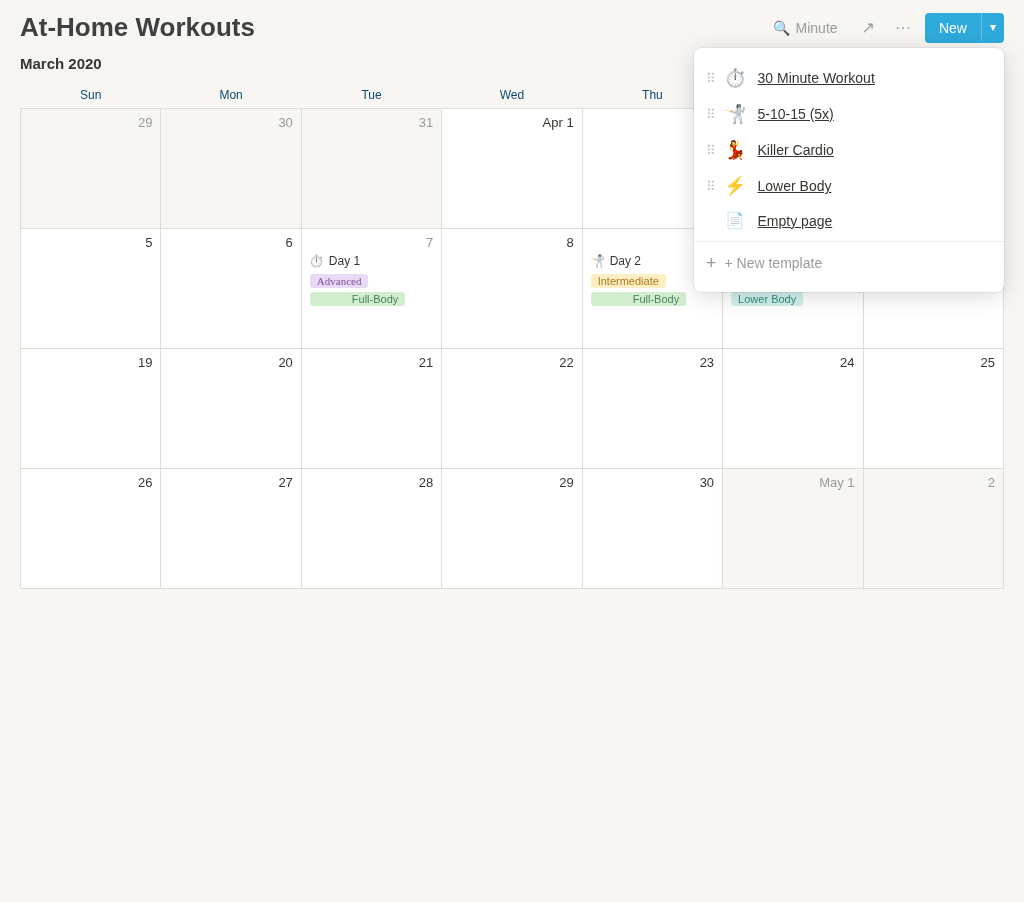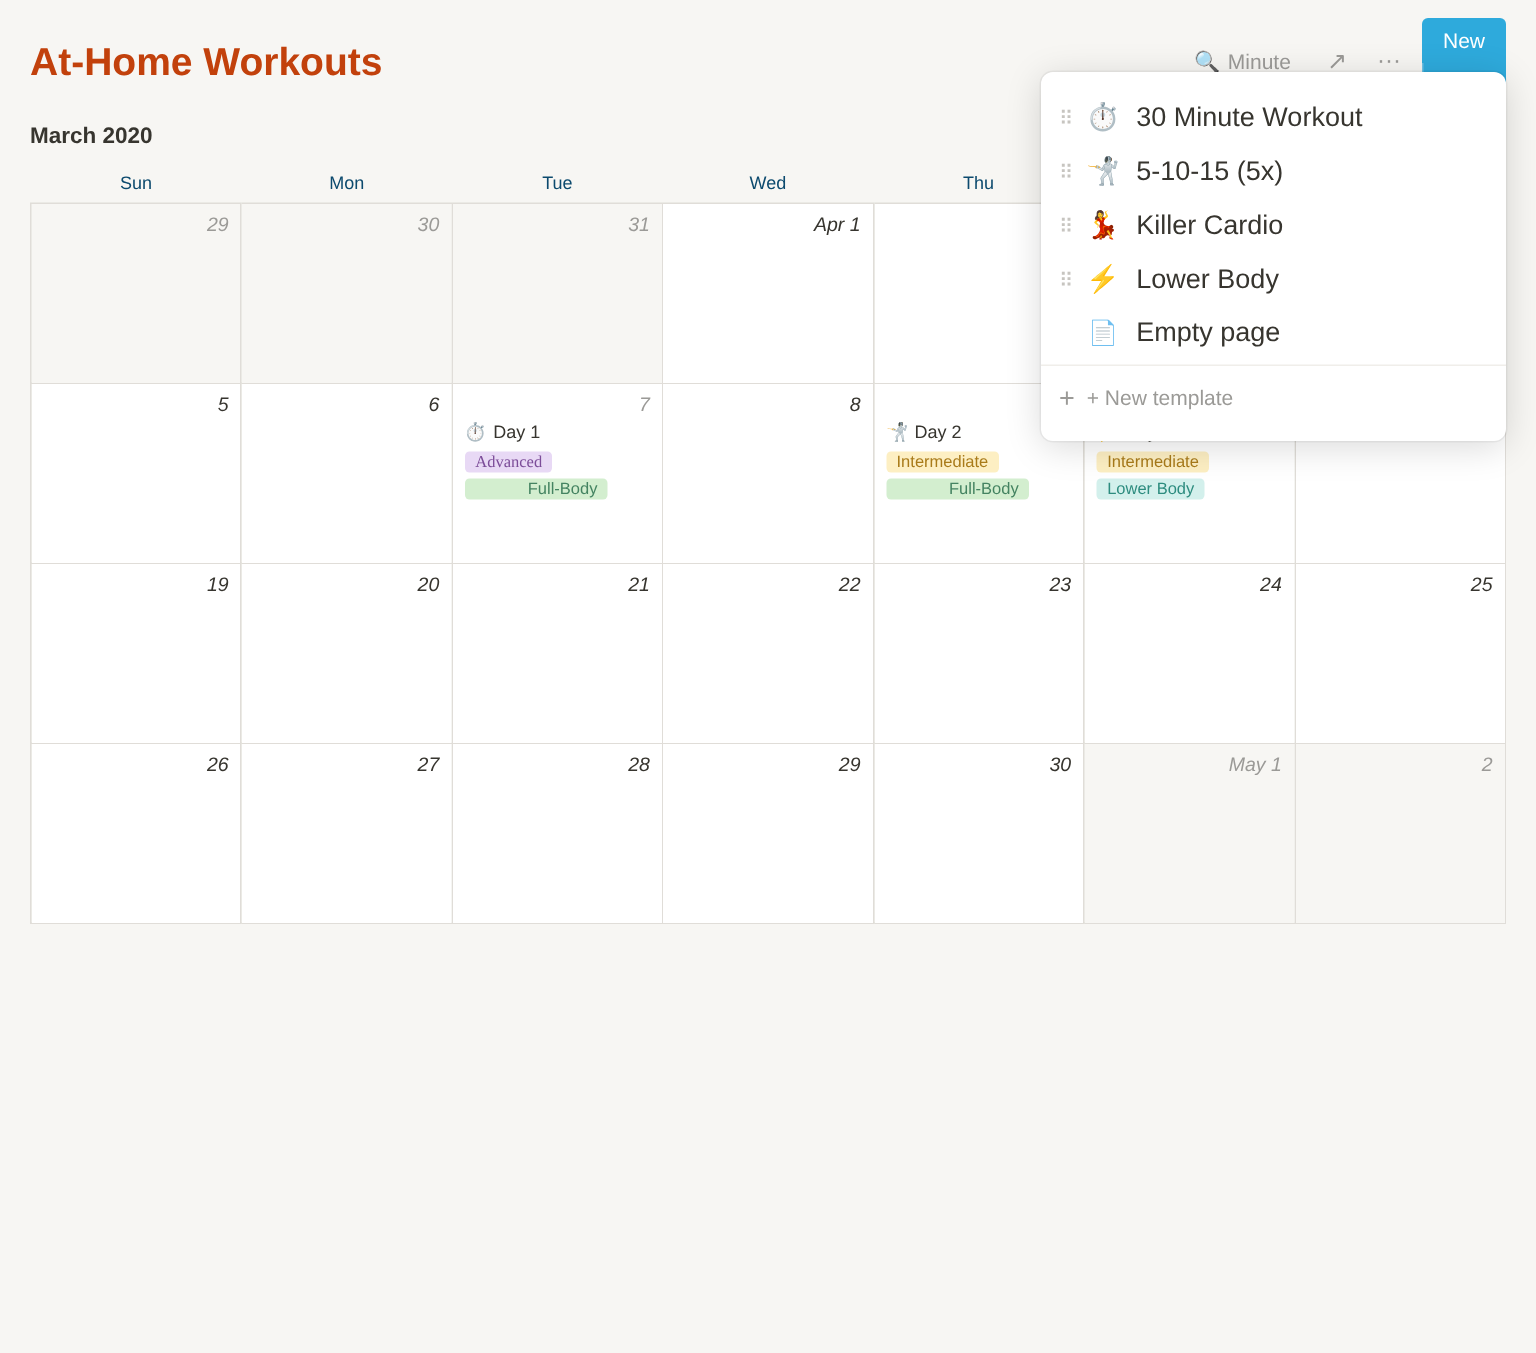--- a/index.html
+++ b/index.html
@@ -17,21 +17,21 @@
     .header {
       display: flex;
       align-items: center;
       justify-content: space-between;
       padding: 12px 20px;
       background: #f7f6f3;
     }
     .header-title {
       font-size: 26px;
       font-weight: 700;
-      color: #c2410c;
+      color: #404040;
     }
     .header-actions {
       display: flex;
       align-items: center;
       gap: 8px;
     }
     .search-btn {
       display: flex;
       align-items: center;
       gap: 5px;
@@ -51,21 +51,20 @@
       padding: 6px;
       border-radius: 4px;
       font-size: 16px;
     }
     .new-btn-group {
       display: flex;
       align-items: flex-start;
       background: #2eaadc;
       border-radius: 4px;
       overflow: hidden;
-      flex-direction: column;
     }
     .new-btn-main {
       background: transparent;
       border: none;
       color: white;
       font-size: 14px;
       font-weight: 500;
       padding: 7px 14px;
       cursor: pointer;
     }
@@ -114,21 +113,20 @@
     }
     .calendar td.inactive {
       background: #f7f6f3;
     }
     .day-num {
       font-size: 13px;
       color: #9b9a97;
       text-align: right;
       display: block;
       margin-bottom: 4px;
-      font-style: italic;
     }
     .day-num.dark { color: #37352f; }
     .event-title {
       font-size: 12px;
       color: #37352f;
       display: flex;
       align-items: center;
       gap: 4px;
       margin-bottom: 3px;
     }
@@ -177,21 +175,22 @@
       cursor: grab;
     }
     .item-icon {
       font-size: 18px;
       margin-right: 10px;
       width: 24px;
       text-align: center;
     }
     .item-label {
       flex: 1;
-      font-size: 18px;
+      font-size: 14px;
+      text-decoration: underline;
     }
     .item-more {
       color: #9b9a97;
       font-size: 16px;
       opacity: 0;
       padding: 2px 6px;
     }
     .dropdown-footer {
       padding: 8px 12px;
     }

